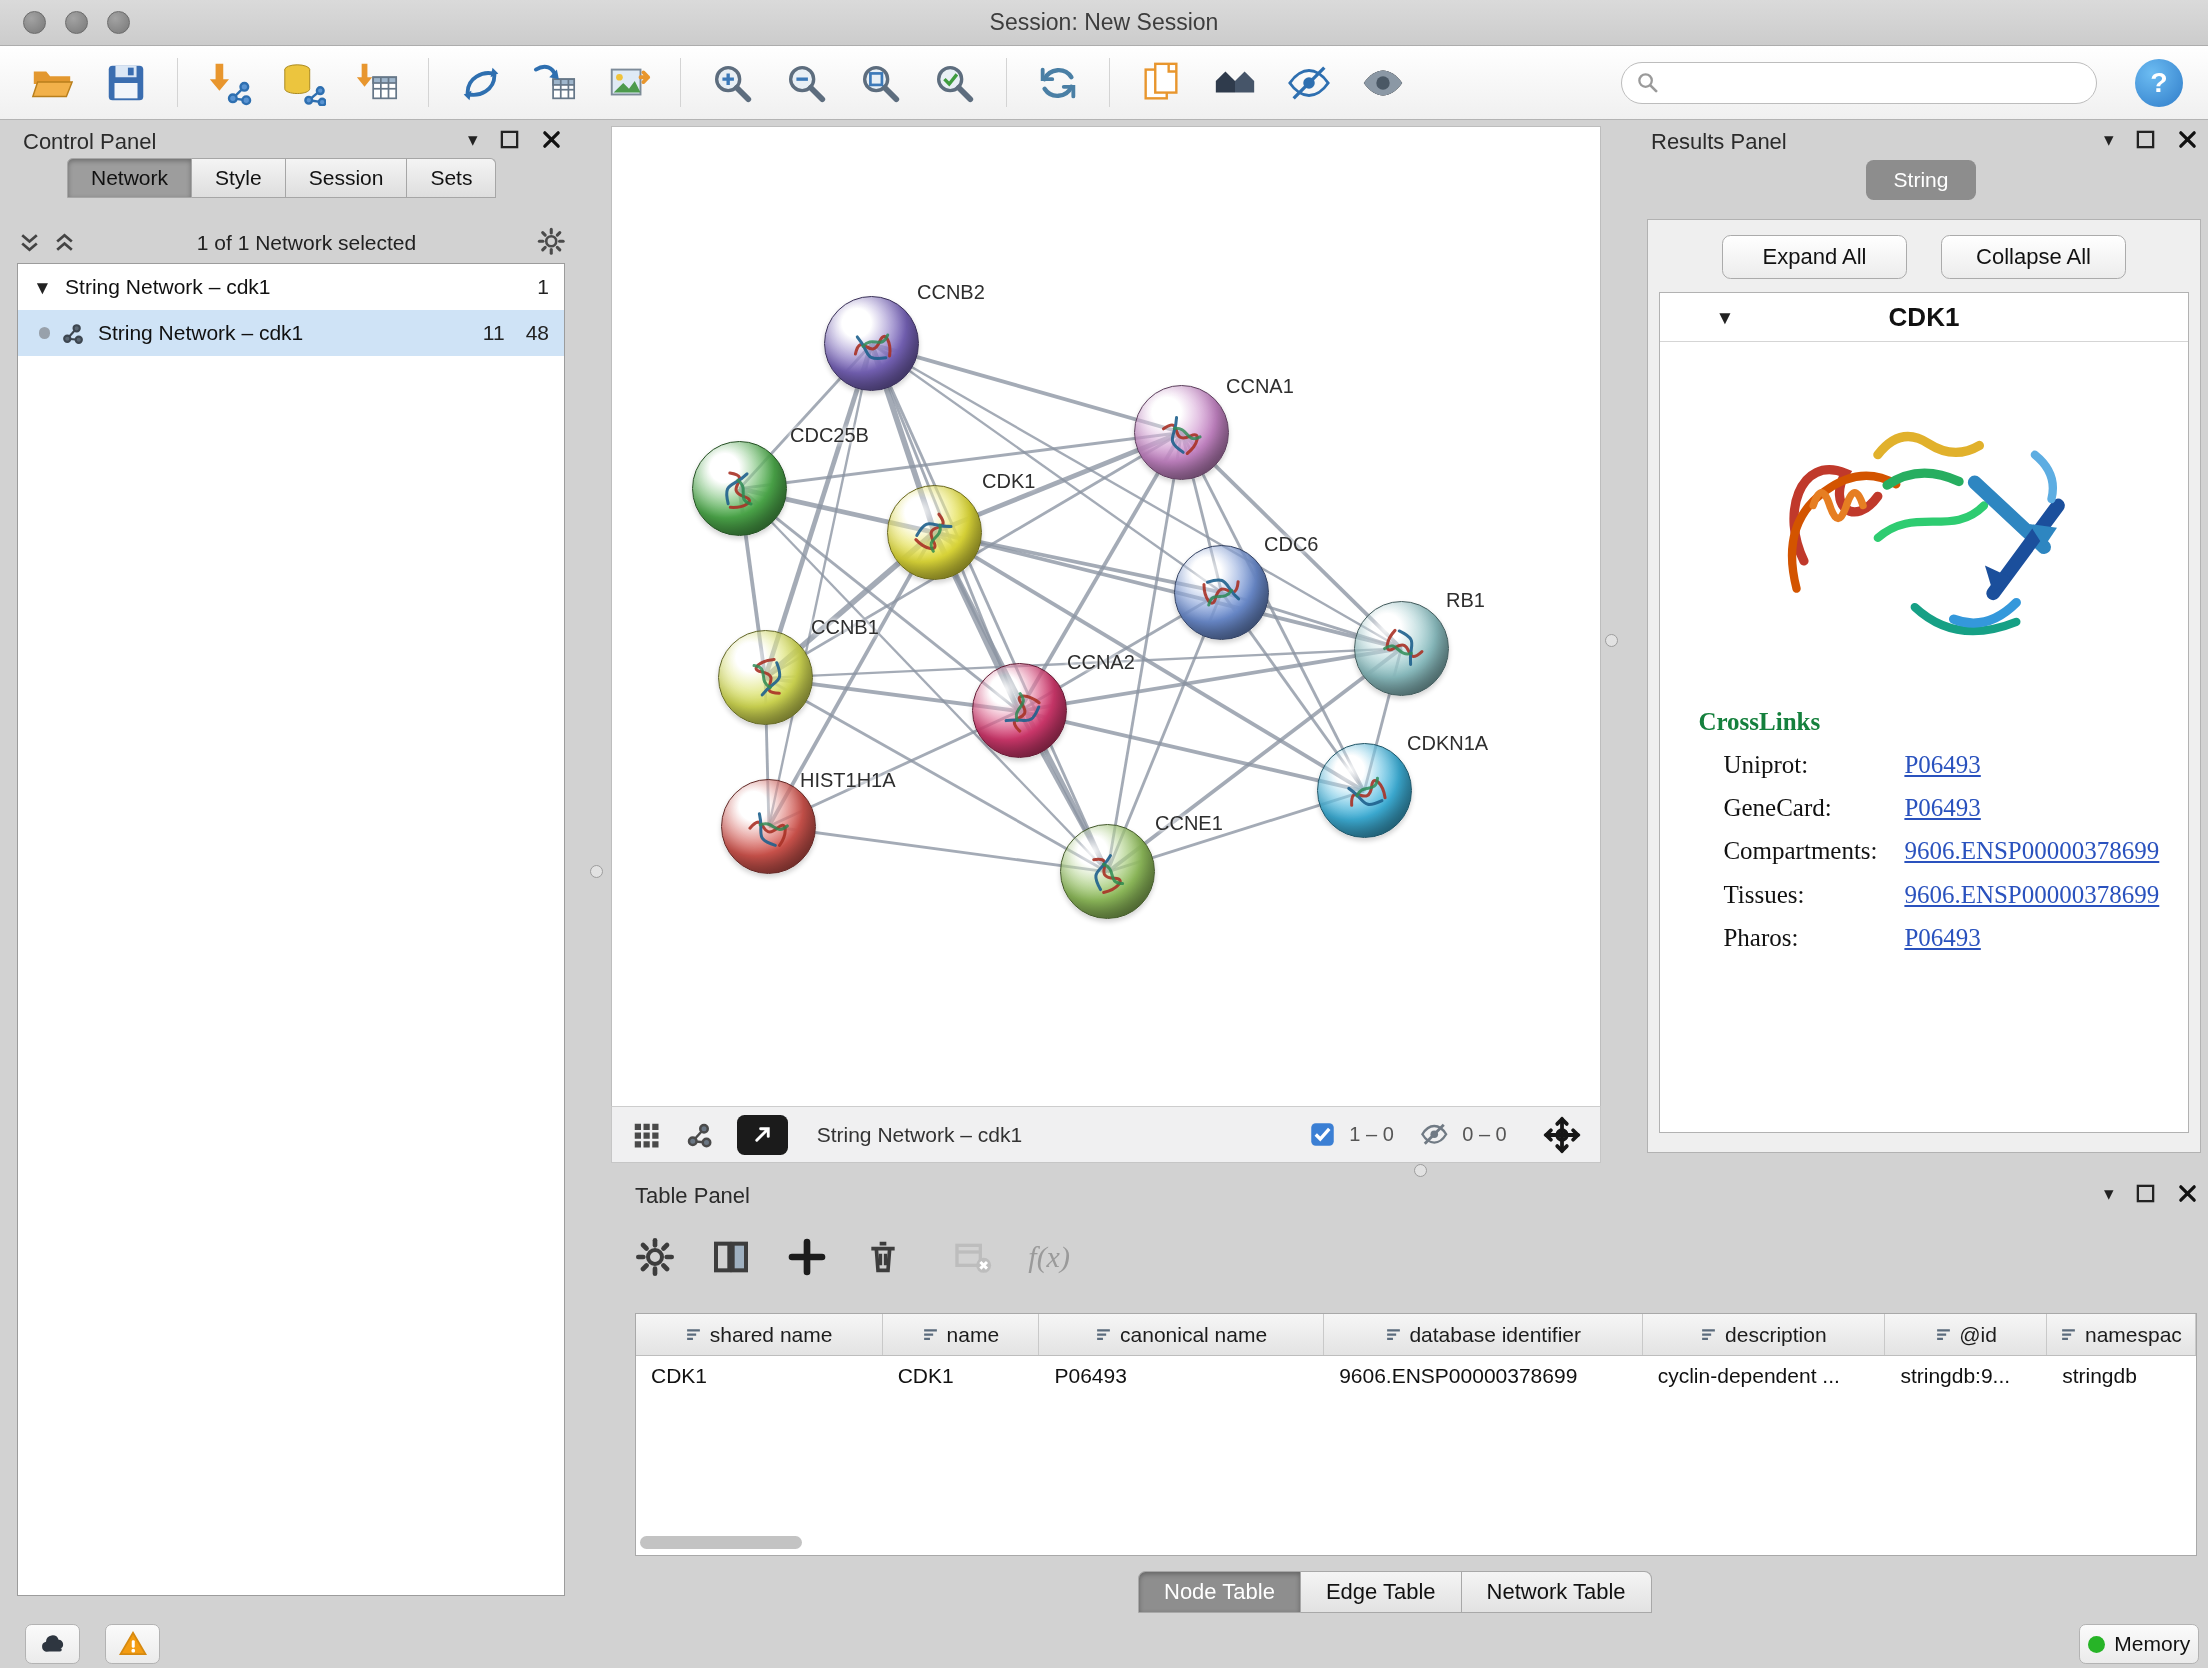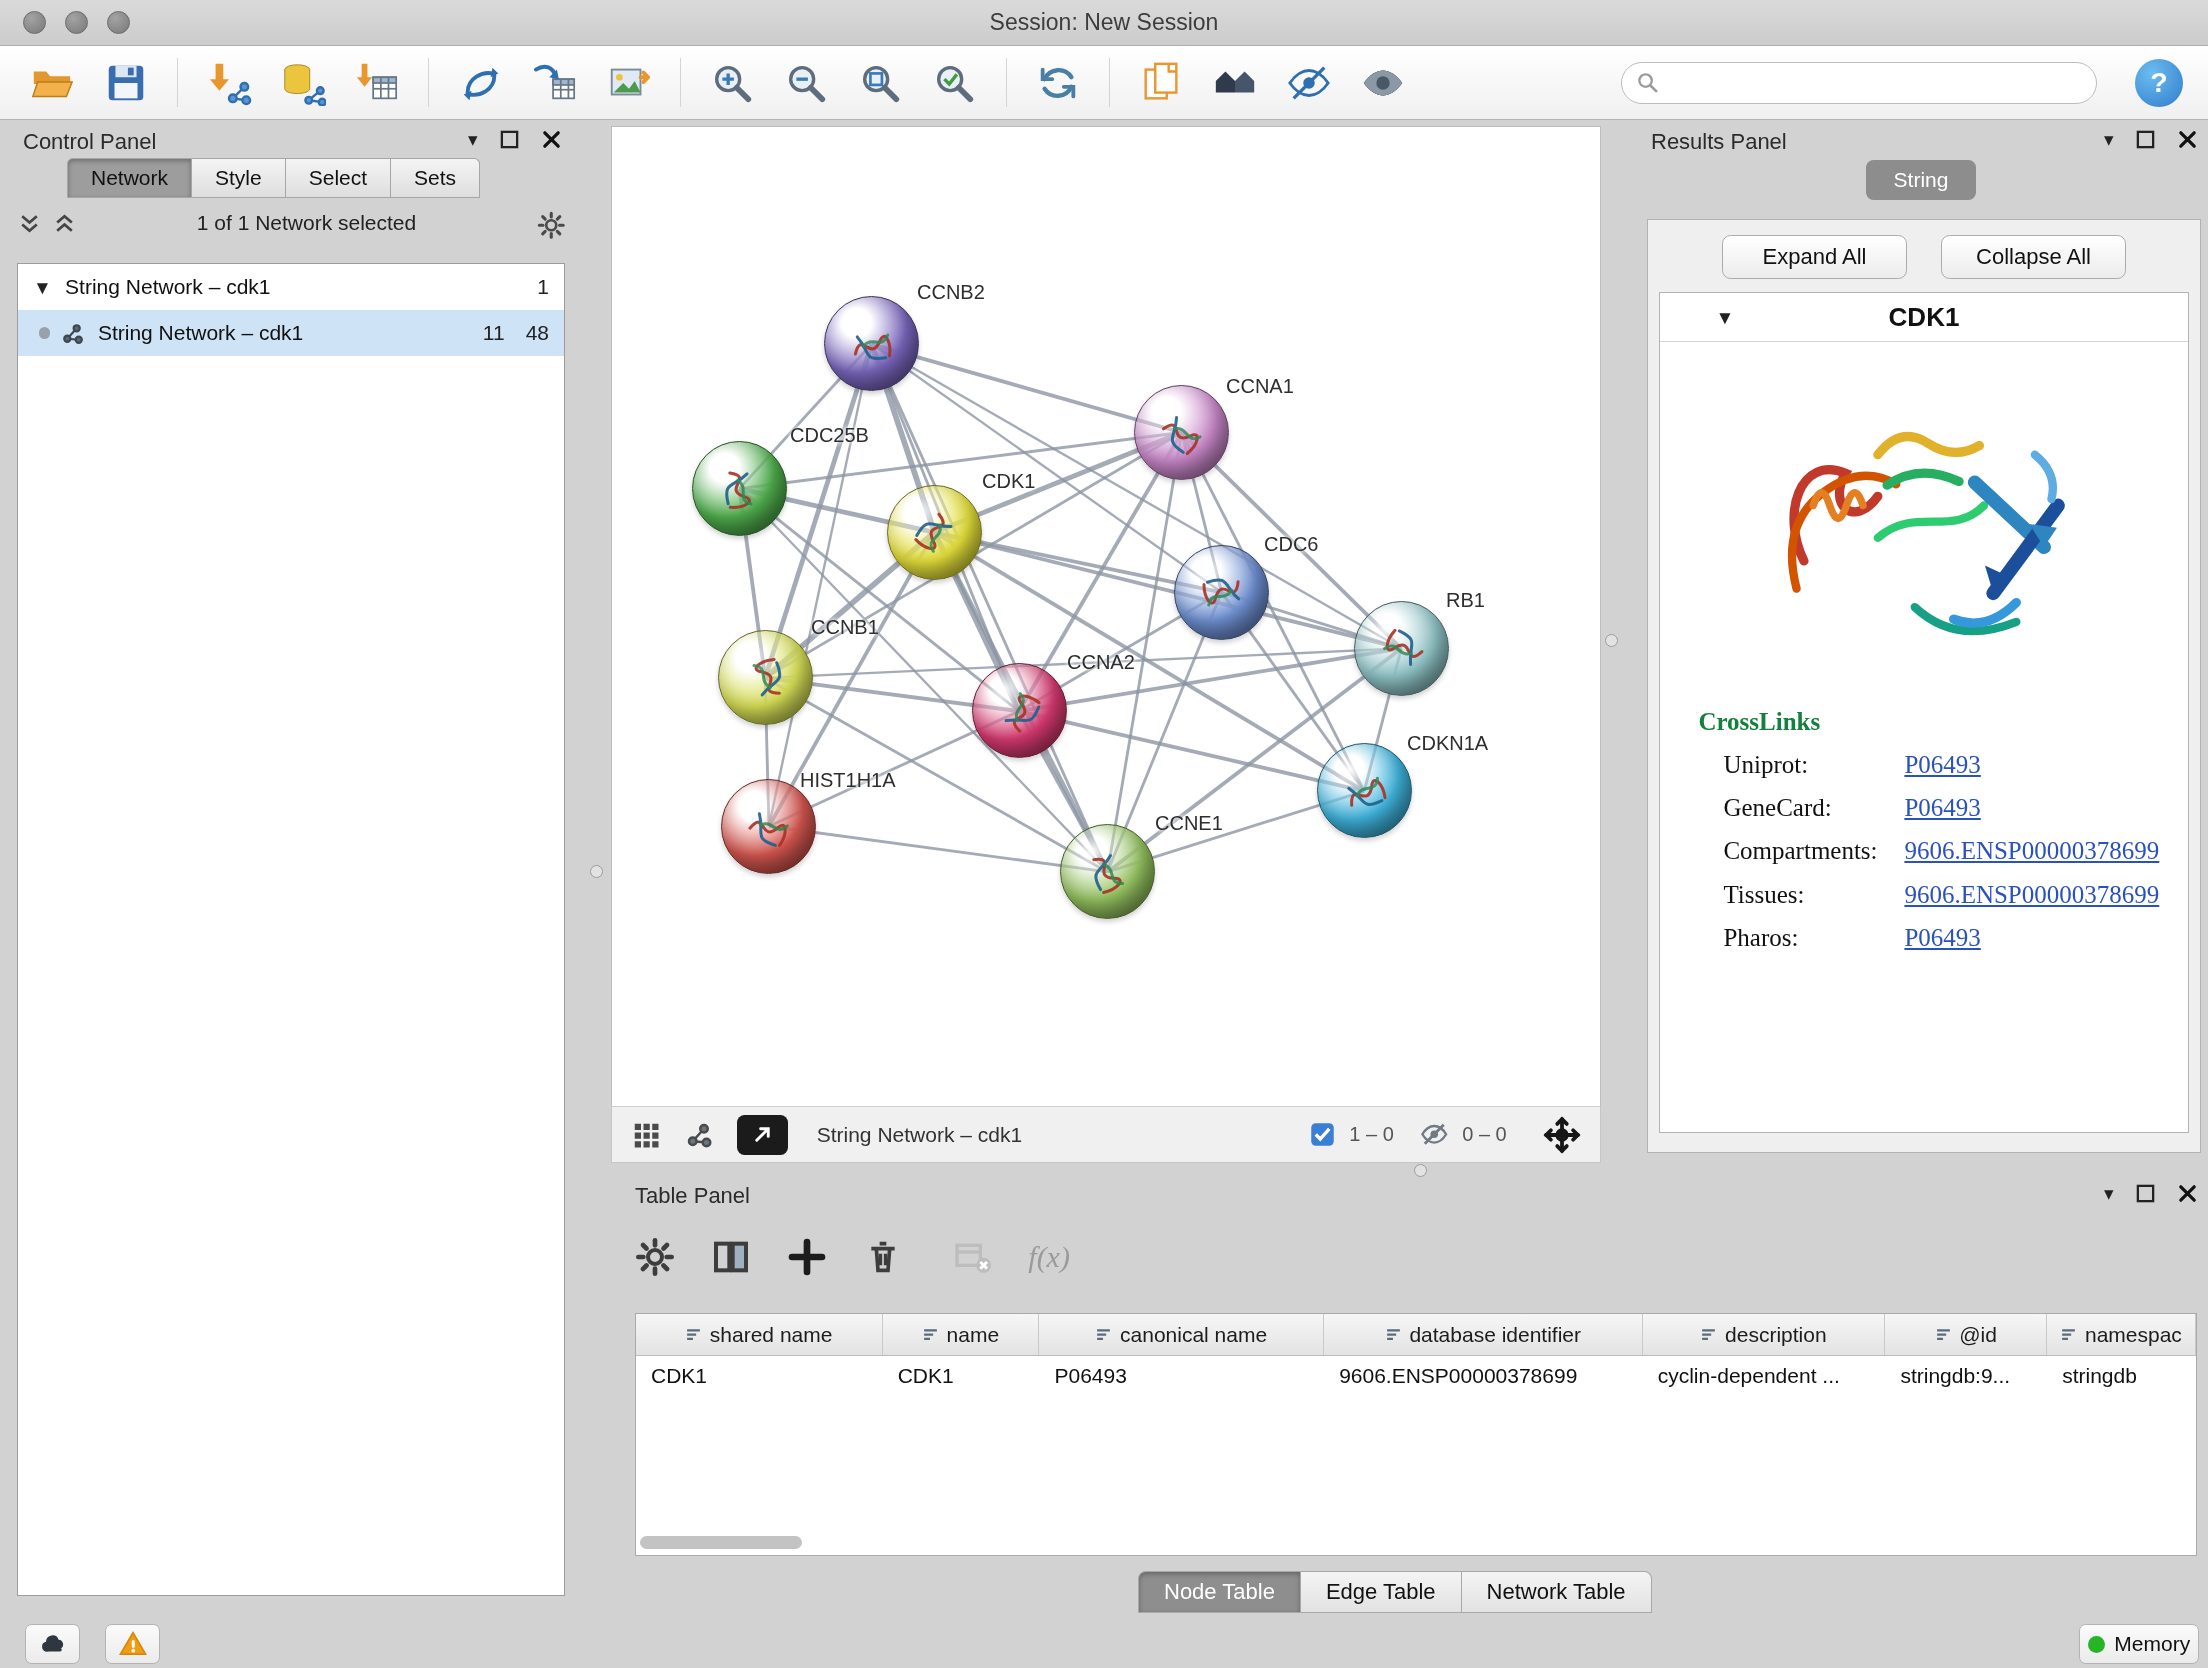--- a/index.html
+++ b/index.html
@@ -38,21 +38,21 @@
 
   
   .cp-tabs { position:absolute; left:67px; top:158px; display:flex; }
   .cp-tab { height:40px; line-height:38px; padding:0 23px; font-size:21px; color:#111;
     background:linear-gradient(#f4f4f4,#dedede); border:1px solid #a6a6a6; border-left:none;
     border-radius:0; }
   .cp-tab:first-child { border-left:1px solid #a6a6a6; border-radius:5.7px 0 0 0; }
   .cp-tab:last-child { border-radius:0 5.7px 0 0; }
   .cp-tab.sel { background:#9d9d9d; box-shadow:inset 0 1.9px 4.8px rgba(0,0,0,.3); }
   .cp-summary { position:absolute; left:17px; top:211px; width:548px; height:44px;
-    display:flex; align-items:flex-start; }
+    display:flex; align-items:flex-end; }
   .cp-summary .txt { flex:1; text-align:center; font-size:21px; color:#222; }
   .tree-box { position:absolute; left:17px; top:263px; width:548px; height:1333px;
     background:#fff; border:1px solid #9c9c9c; }
   .tree-row { height:46px; display:flex; align-items:center; font-size:21px; color:#111; padding:0 15px; }
   .tree-row .grow { flex:1; margin-left:13.3px; }
   .tree-row.sel { background:#cfe3f6; }
   .dot { width:11.4px; height:11.4px; border-radius:50%; background:#98a1ab; margin:0 9.5px 0 5.7px; }
   .cnt { color:#222; margin-left:21px; }
 
   
@@ -302,21 +302,21 @@
       <rect x="3" y="3" width="16" height="16" fill="none" stroke="#222" stroke-width="2.4"></rect>
     </svg>
   <svg viewBox="0 0 22 22">
       <path d="M4 4l14 14M18 4L4 18" stroke="#111" stroke-width="3.4" stroke-linecap="round"></path>
     </svg>
 </div>
 
 <div class="cp-tabs">
   <div class="cp-tab sel">Network</div>
   <div class="cp-tab">Style</div>
-  <div class="cp-tab">Select</div>
+  <div class="cp-tab">Session</div>
   <div class="cp-tab">Sets</div>
 </div>
 
 <div class="cp-summary">
   <svg width="25" height="25" viewBox="0 0 24 24">
       <path d="M5 5l7 6 7-6M5 13l7 6 7-6" fill="none" stroke="#444" stroke-width="2.6"></path>
     </svg>
   <svg width="25" height="25" viewBox="0 0 24 24" style="margin-left:9.5px">
       <path d="M5 19l7-6 7 6M5 11l7-6 7 6" fill="none" stroke="#444" stroke-width="2.6"></path>
     </svg>

